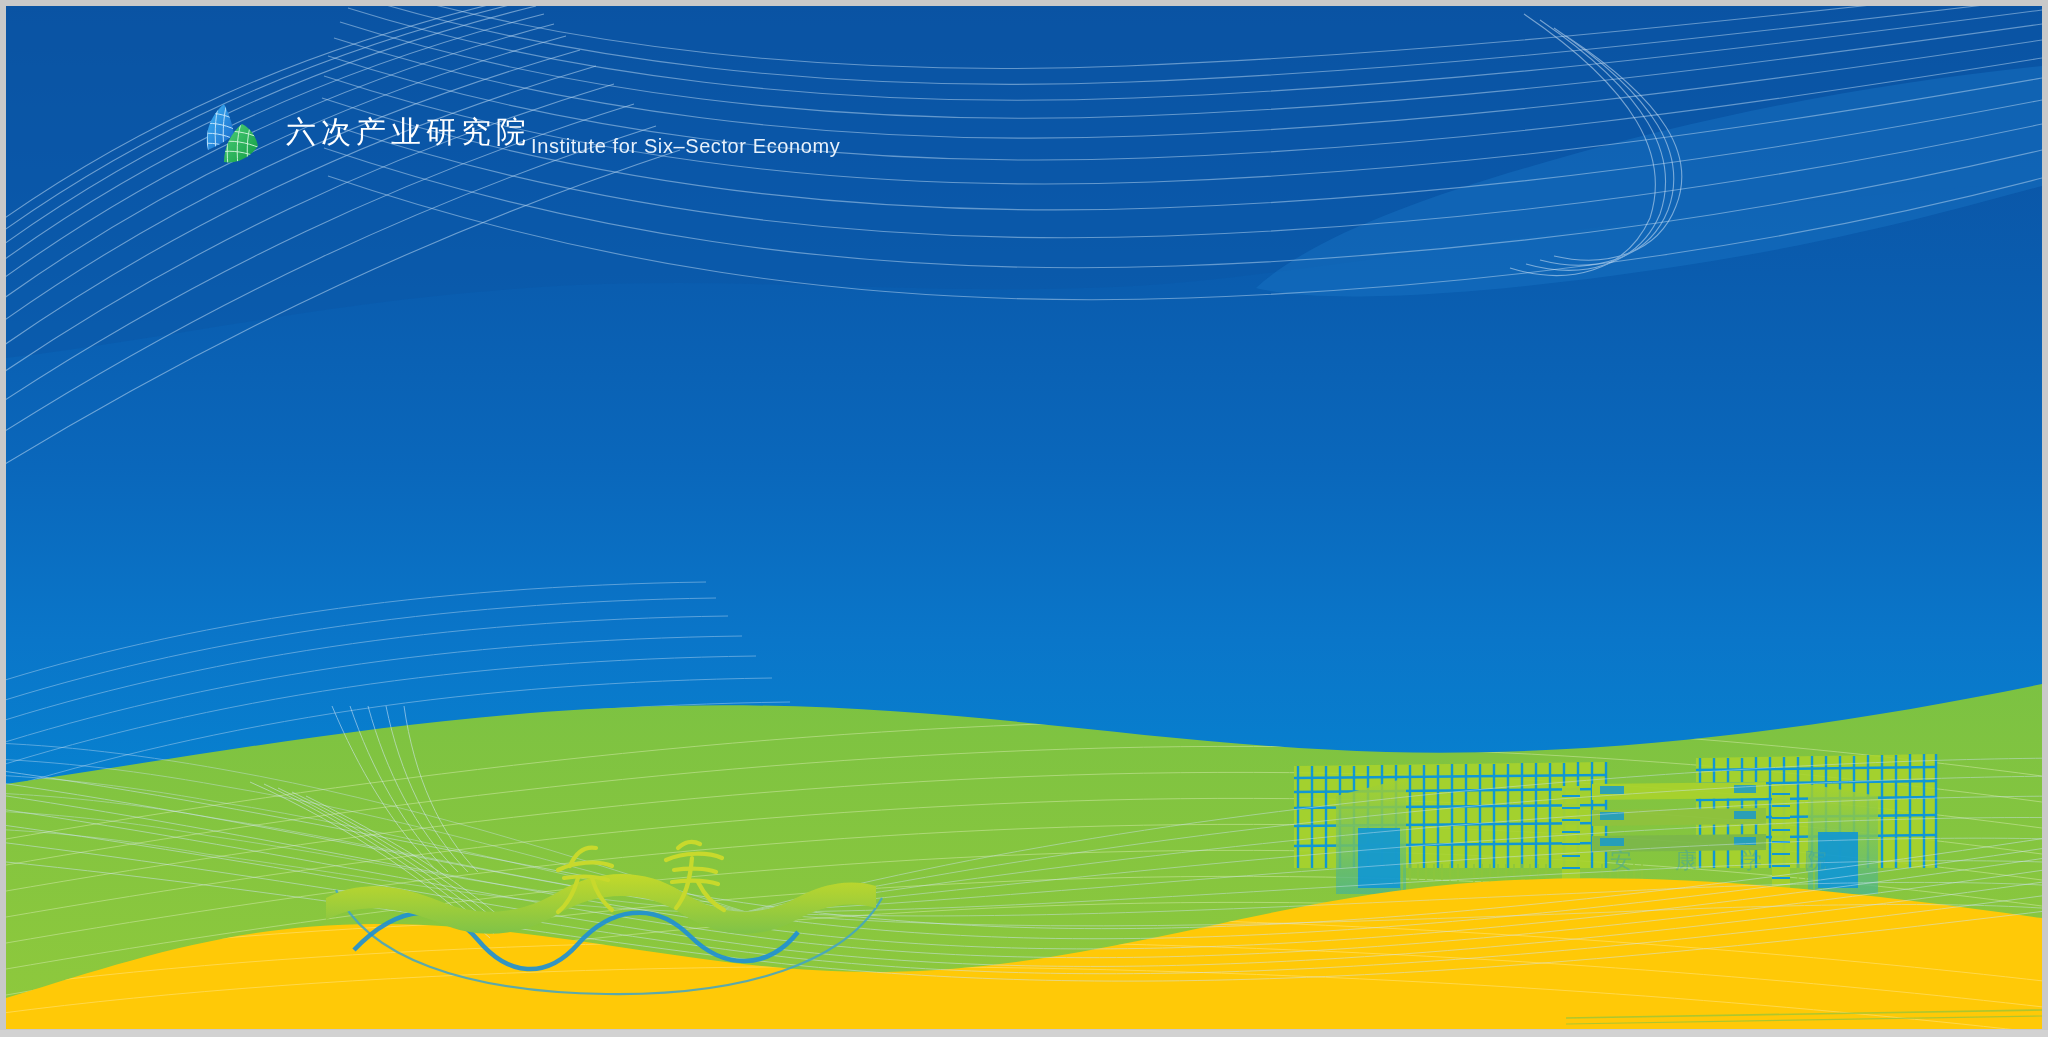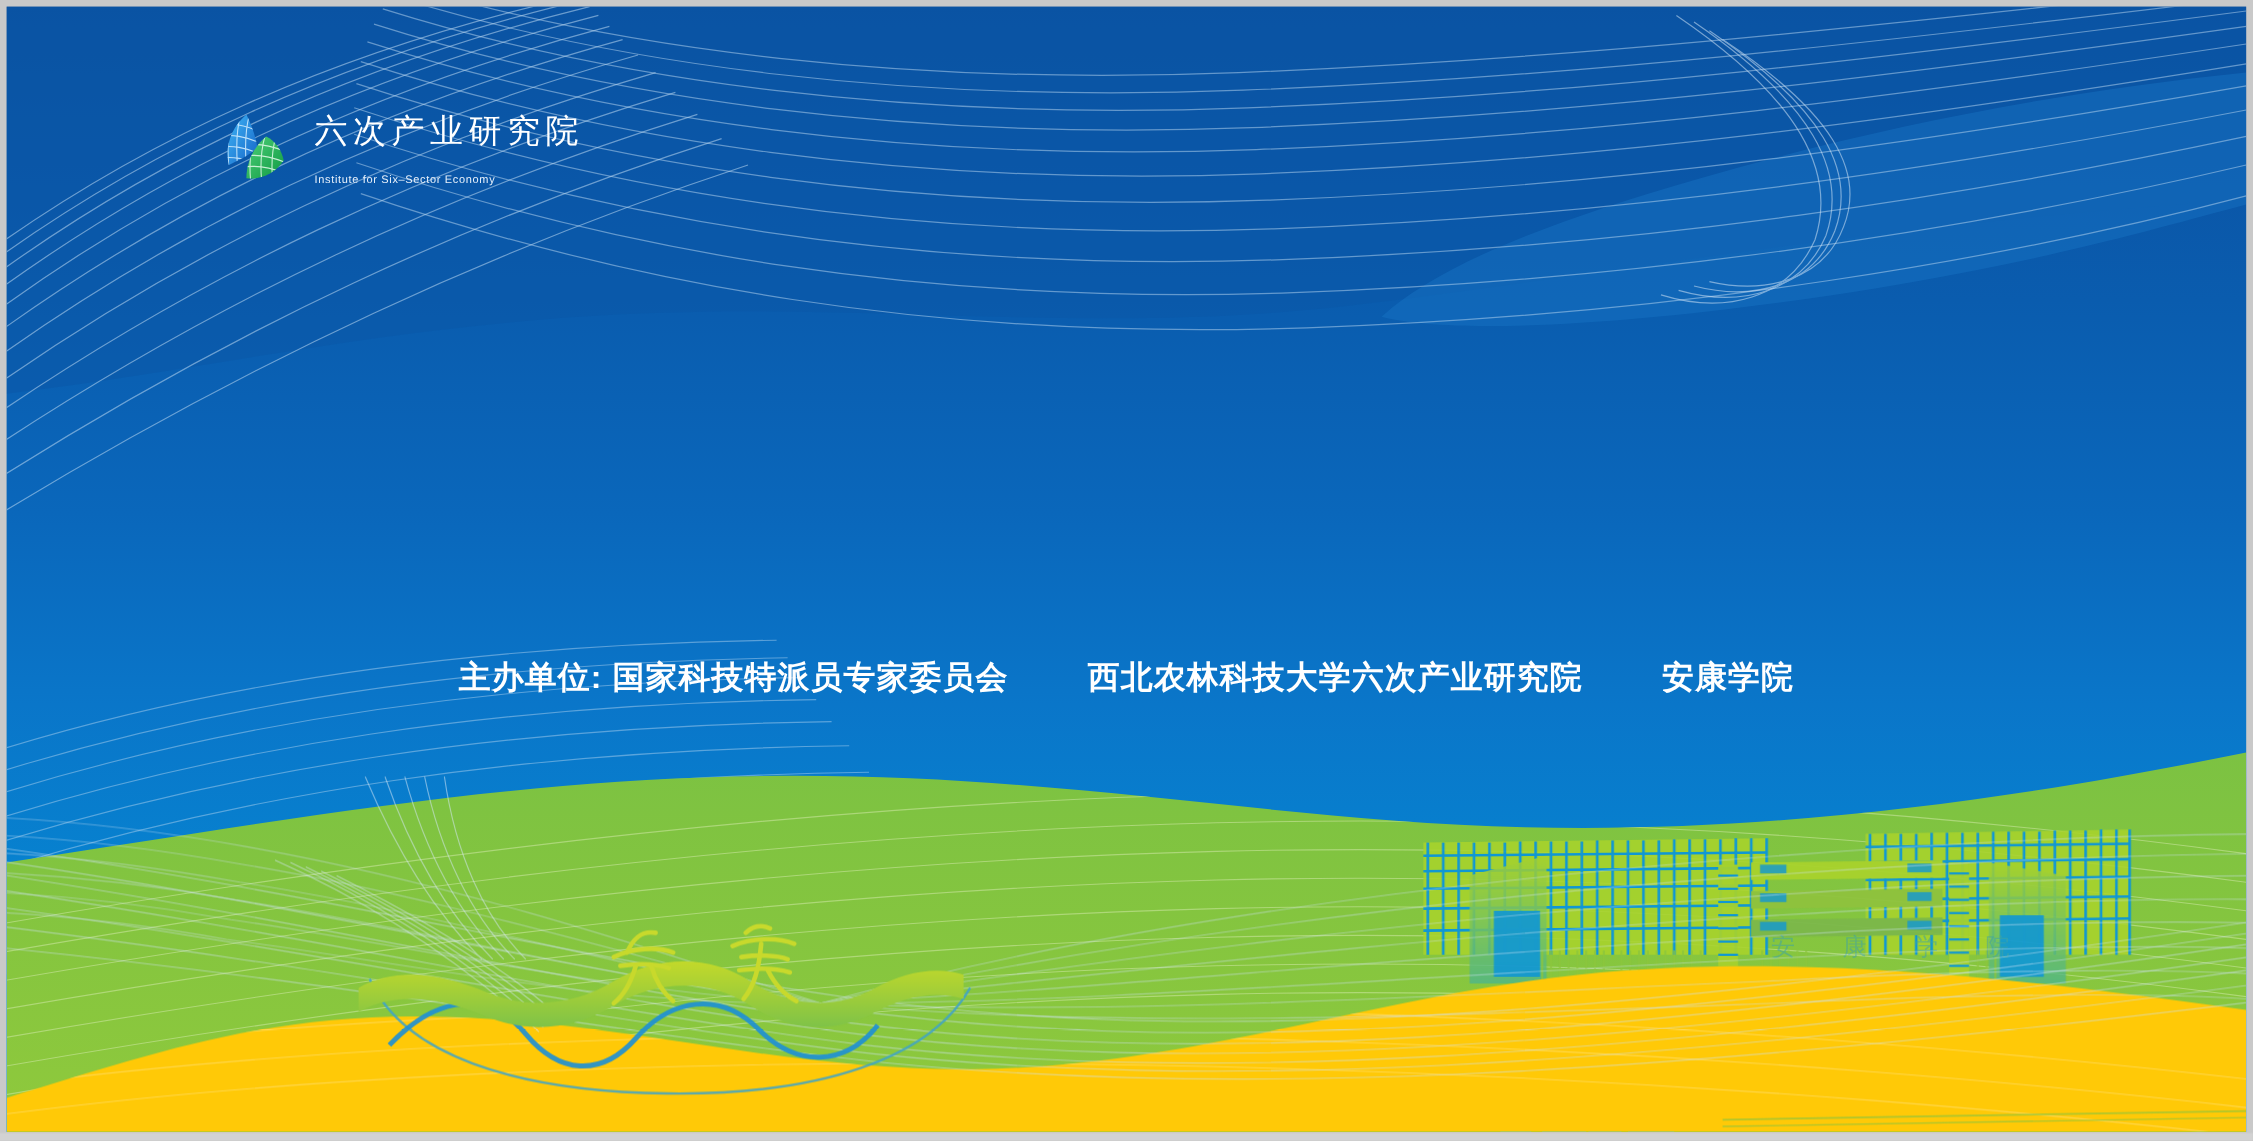--- a/index.html
+++ b/index.html
@@ -28,28 +28,28 @@
   .layer{position:absolute;left:0;top:0;width:100%;height:100%;}
   svg.layer{display:block;}
 
   
   .logo{
     position:absolute;left:192px;top:92px;
     display:flex;align-items:center;gap:16px;
     z-index:40;
   }
   .logo-mark{width:72px;height:76px;flex:0 0 auto;}
-  .logo-text{display:flex;flex-direction:column;justify-content:center;}
+  .logo-text{display:flex;flex-direction:row;justify-content:center;}
   .logo-cn{
     color:#ffffff;font-size:30px;letter-spacing:5px;
     font-family:"DejaVu Serif","Liberation Serif",serif;
     line-height:1.15;white-space:nowrap;font-weight:400;
   }
   .logo-en{
-    color:#e8f1fb;font-size:10px;letter-spacing:.6px;
+    color:#e8f1fb;font-size:20px;letter-spacing:.6px;
     margin-top:20px;white-space:nowrap;font-weight:400;
   }
 
   
   .headline{
     position:absolute;left:0;right:0;top:198px;
     text-align:center;z-index:40;
   }
   .h-line{
     color:#ffffff;
@@ -515,26 +515,18 @@
         </g>
       </svg>
       <div class="logo-text">
         <div class="logo-cn">六次产业研究院</div>
         <div class="logo-en">Institute for Six–Sector Economy</div>
       </div>
     </div>
 
 
     <div class="orgs">
-      <div class="org-line">
-        <span>主办单位:</span>
-        <span>国家科技特派员专家委员会</span>
-        <span class="org-gap"></span>
-        <span>西北农林科技大学六次产业研究院</span>
-        <span class="org-gap"></span>
-        <span>安康学院</span>
-      </div>
     </div>
 
 
   </div>
   <div class="footstrip"></div>
 </div>
 
 </body></html>

